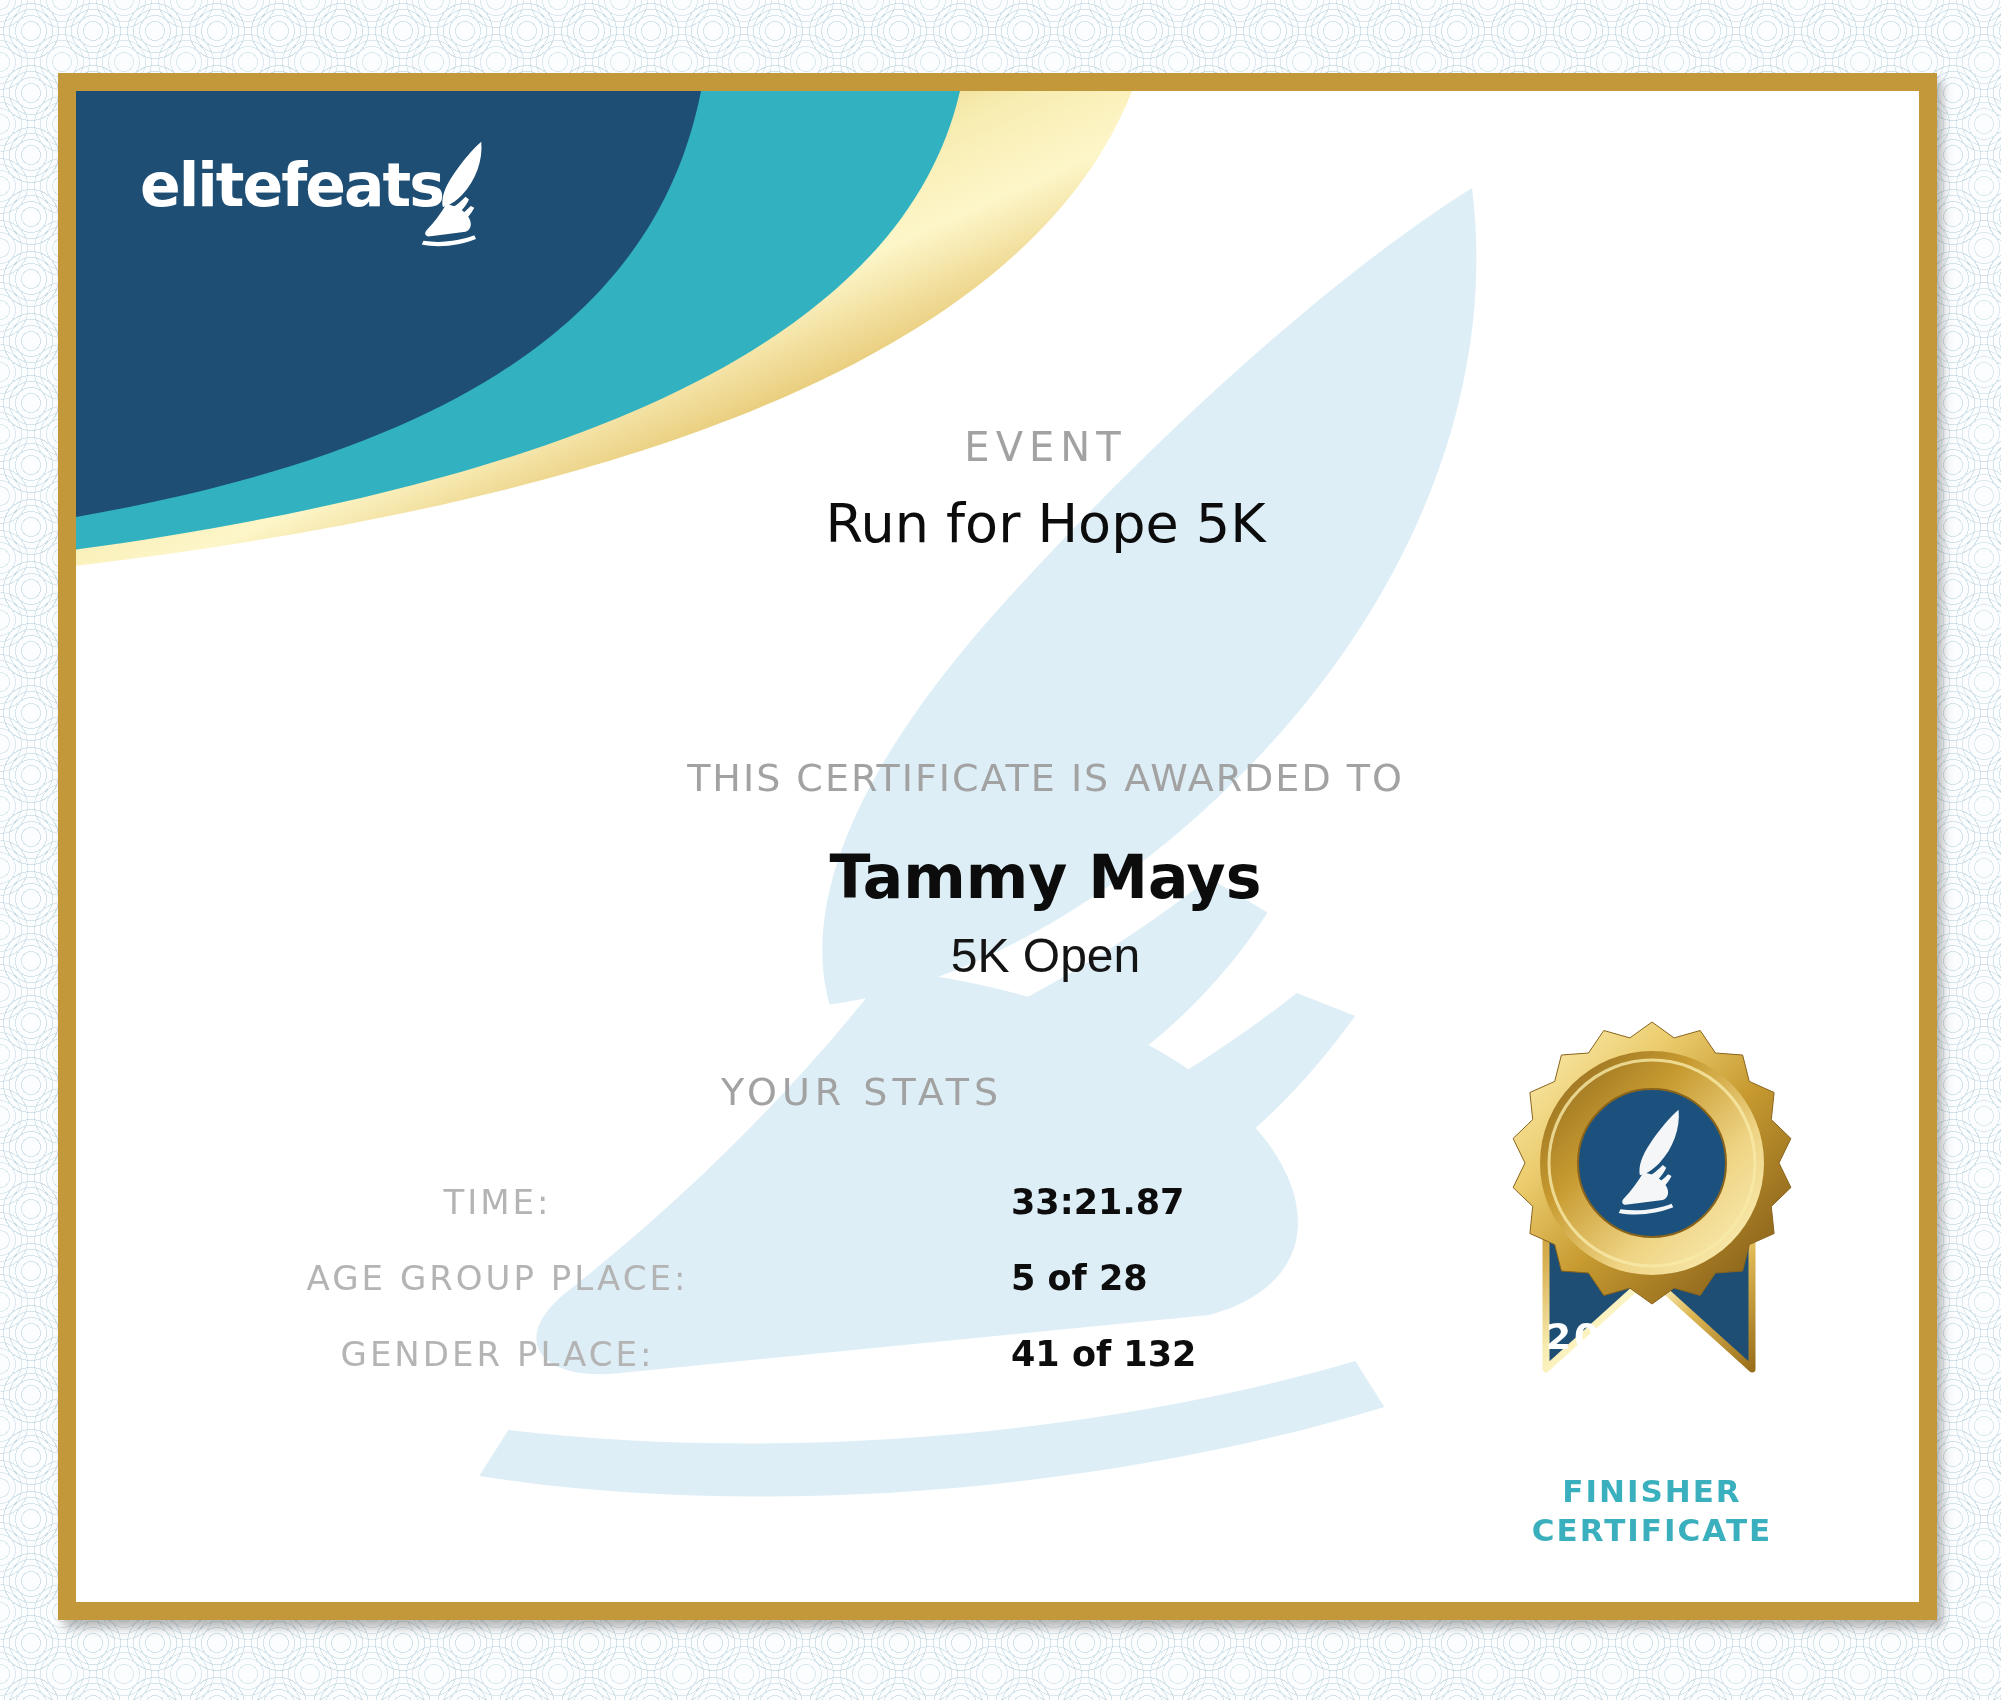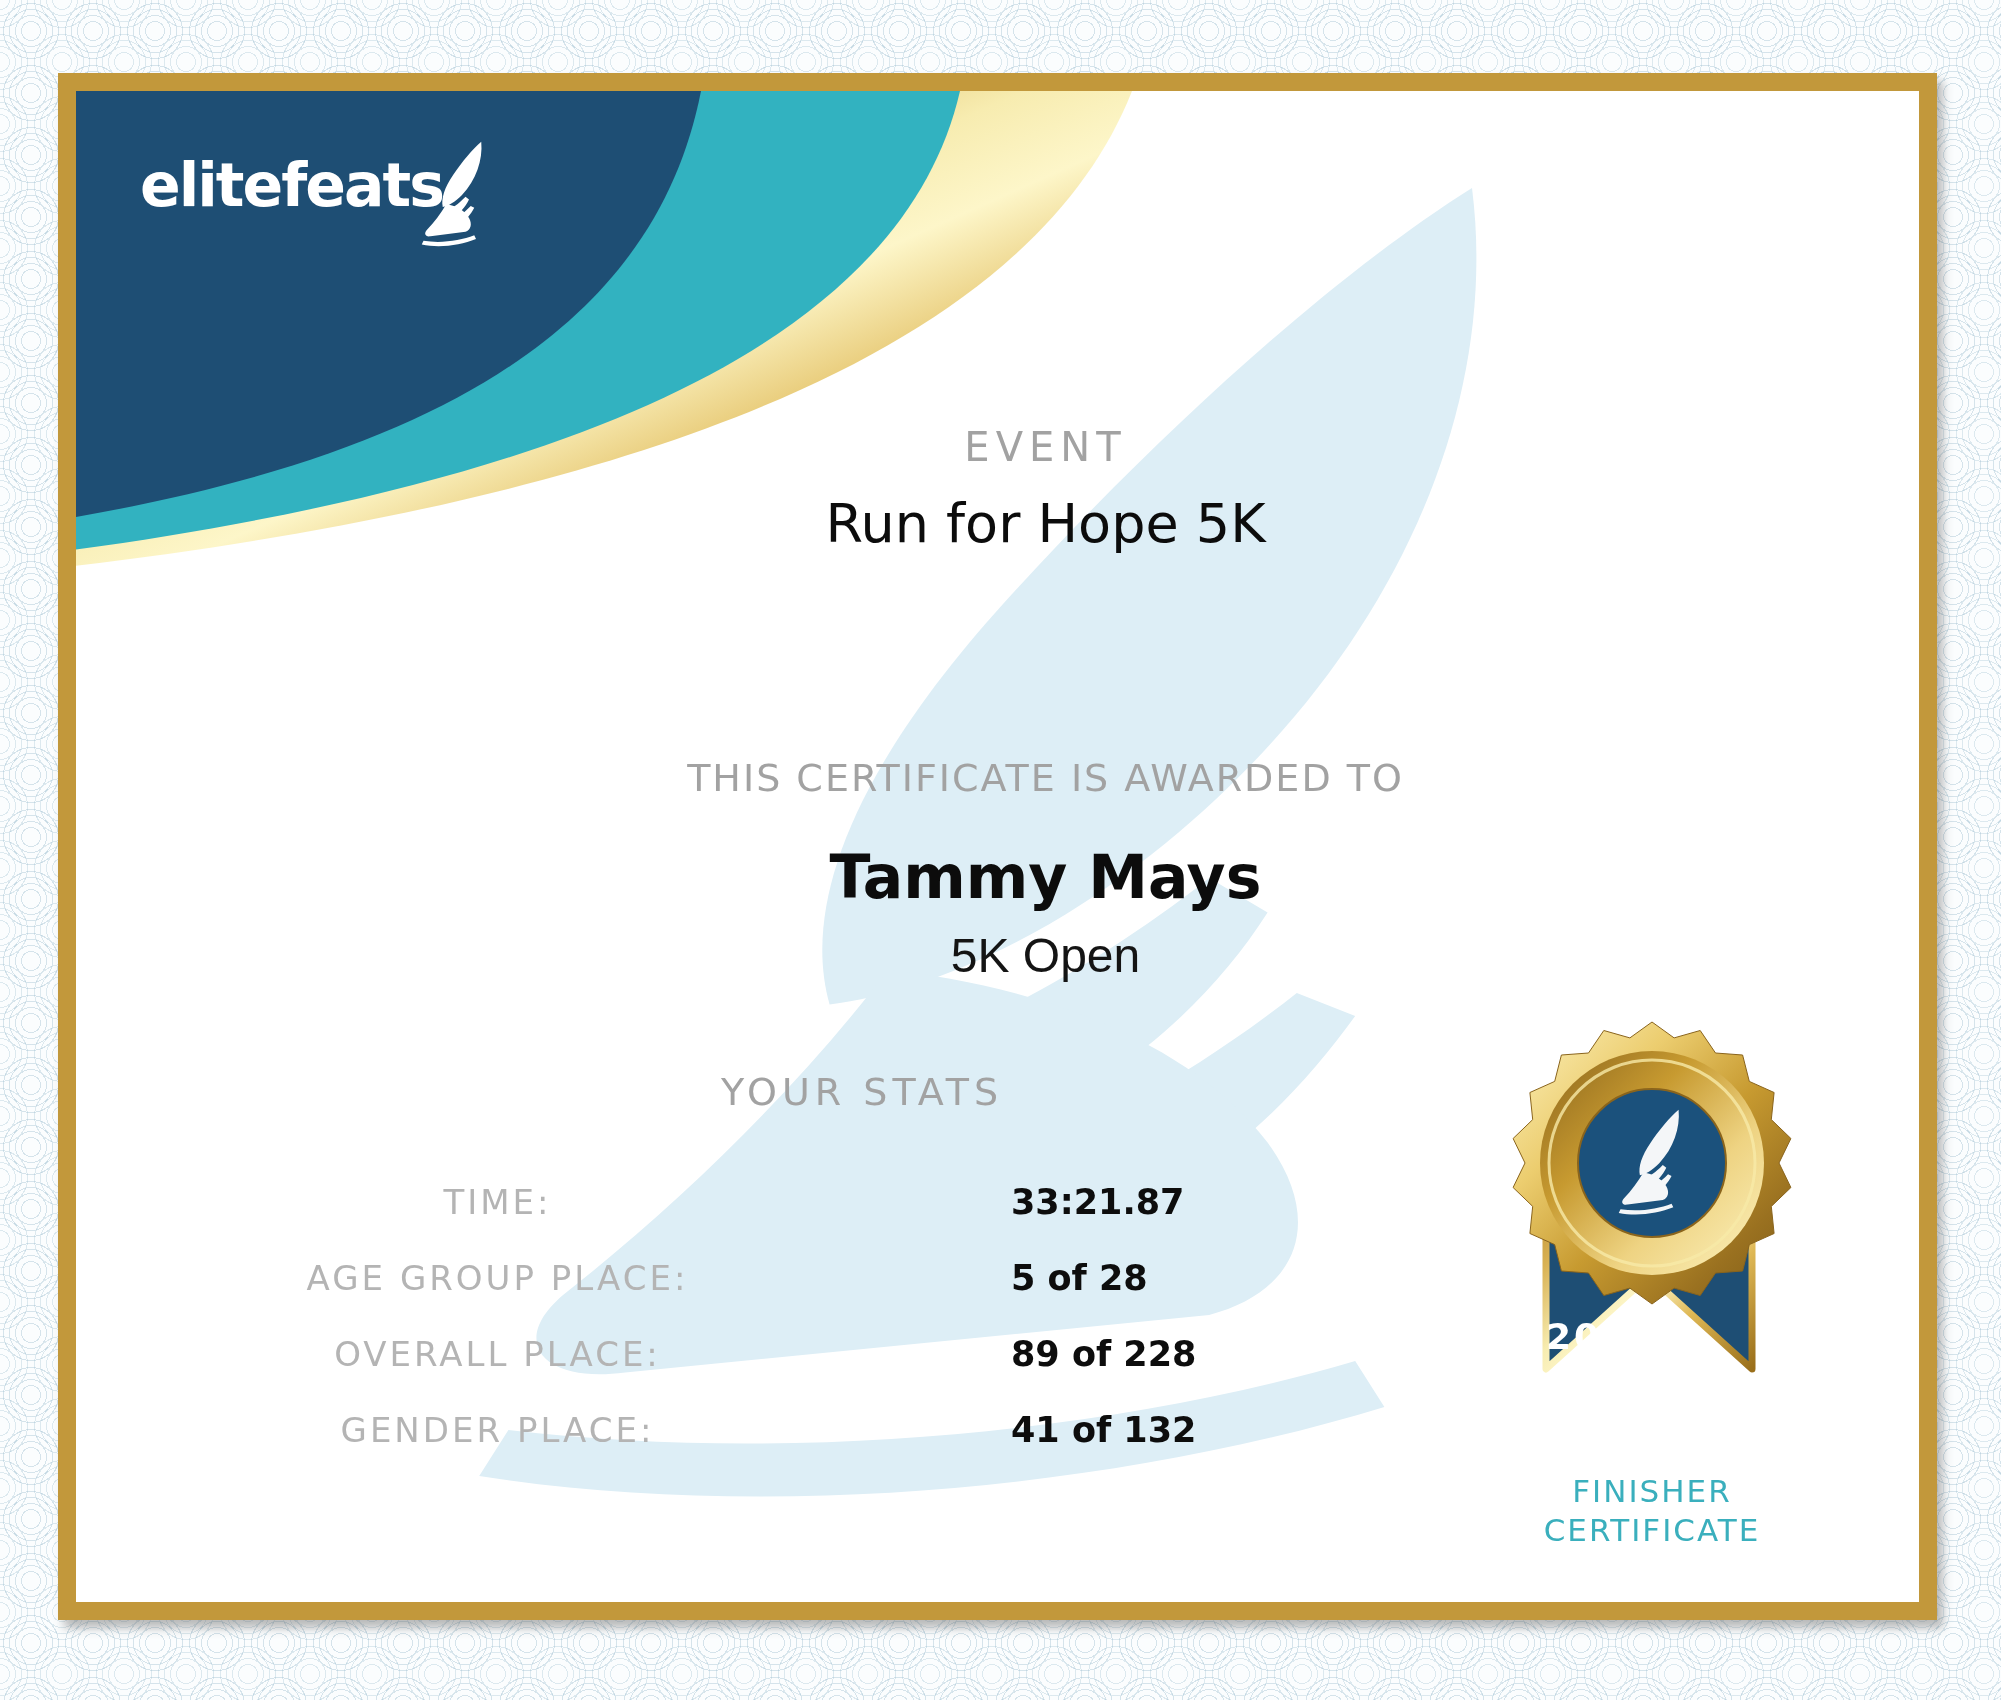--- a/index.html
+++ b/index.html
@@ -52,21 +52,21 @@
   }
   .stat-value{
     margin-left:16px;font-size:35px;font-weight:bold;color:#0d0d0d;white-space:nowrap;
   }
   .badge-year{
     position:absolute;left:1546px;top:1316px;width:206px;text-align:left;
     font-size:36px;font-weight:bold;letter-spacing:3px;color:#ffffff;white-space:nowrap;
   }
   .badge-caption{
     position:absolute;left:1496px;top:1472px;width:312px;text-align:center;
-    font-size:31px;line-height:39px;font-weight:normal;letter-spacing:2px;color:#3aafbd;
+    font-size:31px;line-height:39px;font-weight:bold;letter-spacing:2px;color:#3aafbd;
     white-space:nowrap;
   }
 </style>
 </head>
 <body>
 
 <div class="page">
 
   <div class="inner-white"></div>
 
@@ -134,24 +134,20 @@
   <div class="stats-block">
     <div class="stat-row">
       <div class="stat-label">TIME:</div>
       <div class="stat-value">33:21.87</div>
     </div>
     <div class="stat-row">
       <div class="stat-label">AGE GROUP PLACE:</div>
       <div class="stat-value">5 of 28</div>
     </div>
     <div class="stat-row">
-      <div class="stat-label">OVERALL PLACE:</div>
-      <div class="stat-value">89 of 228</div>
-    </div>
-    <div class="stat-row">
       <div class="stat-label">GENDER PLACE:</div>
       <div class="stat-value">41 of 132</div>
     </div>
   </div>
 
   <div class="badge-year">2019</div>
   <div class="badge-caption">
     <div>FINISHER</div>
     <div>CERTIFICATE</div>
   </div>

